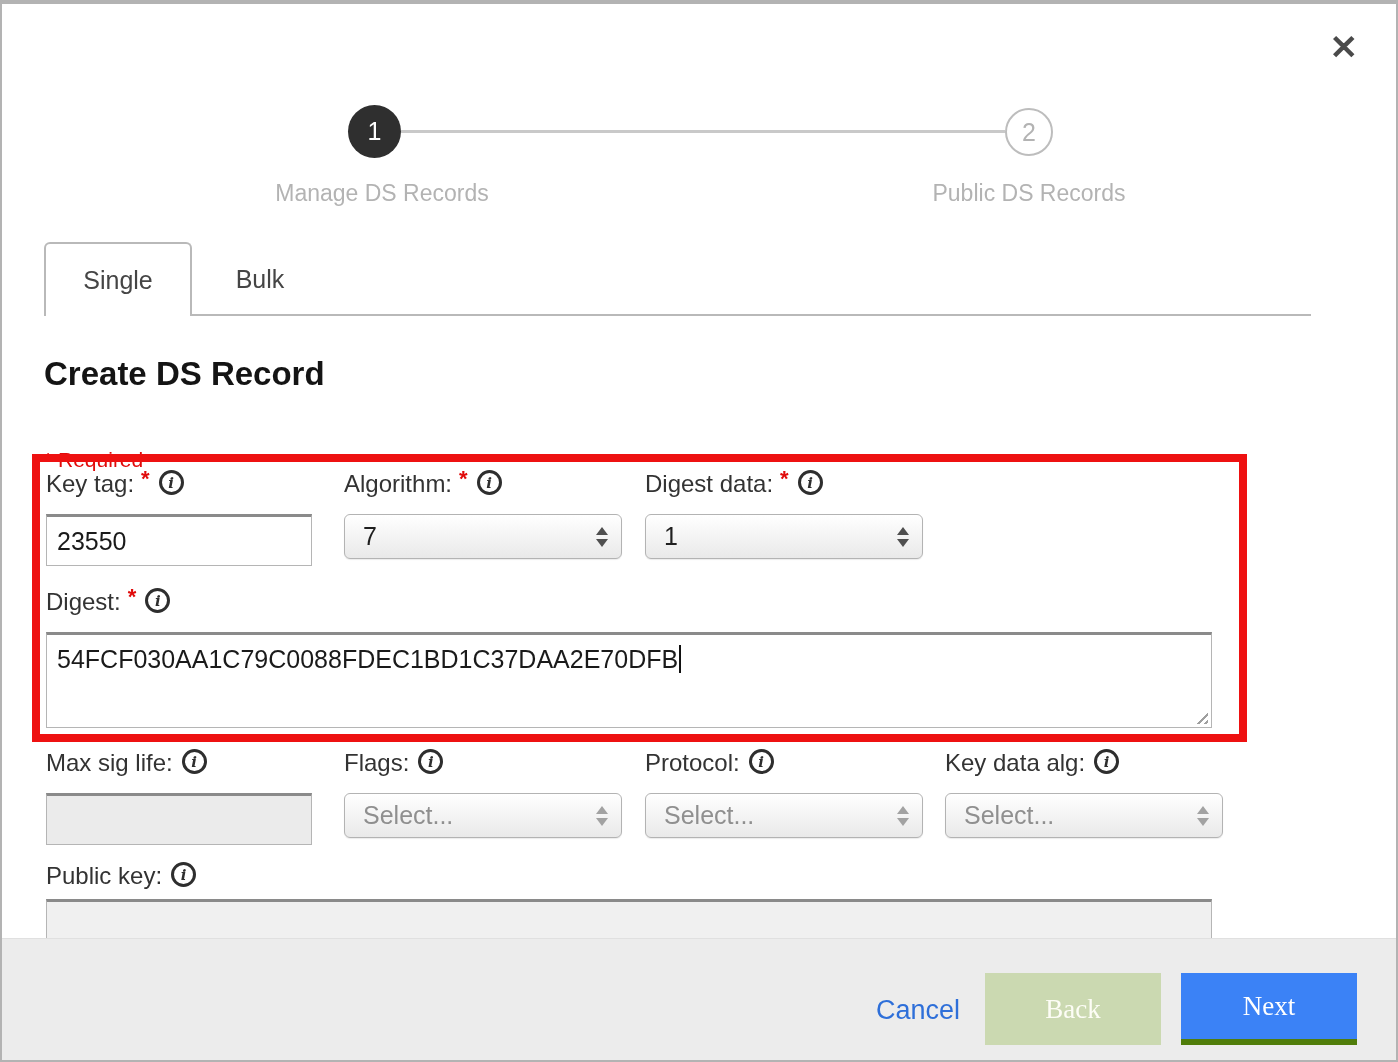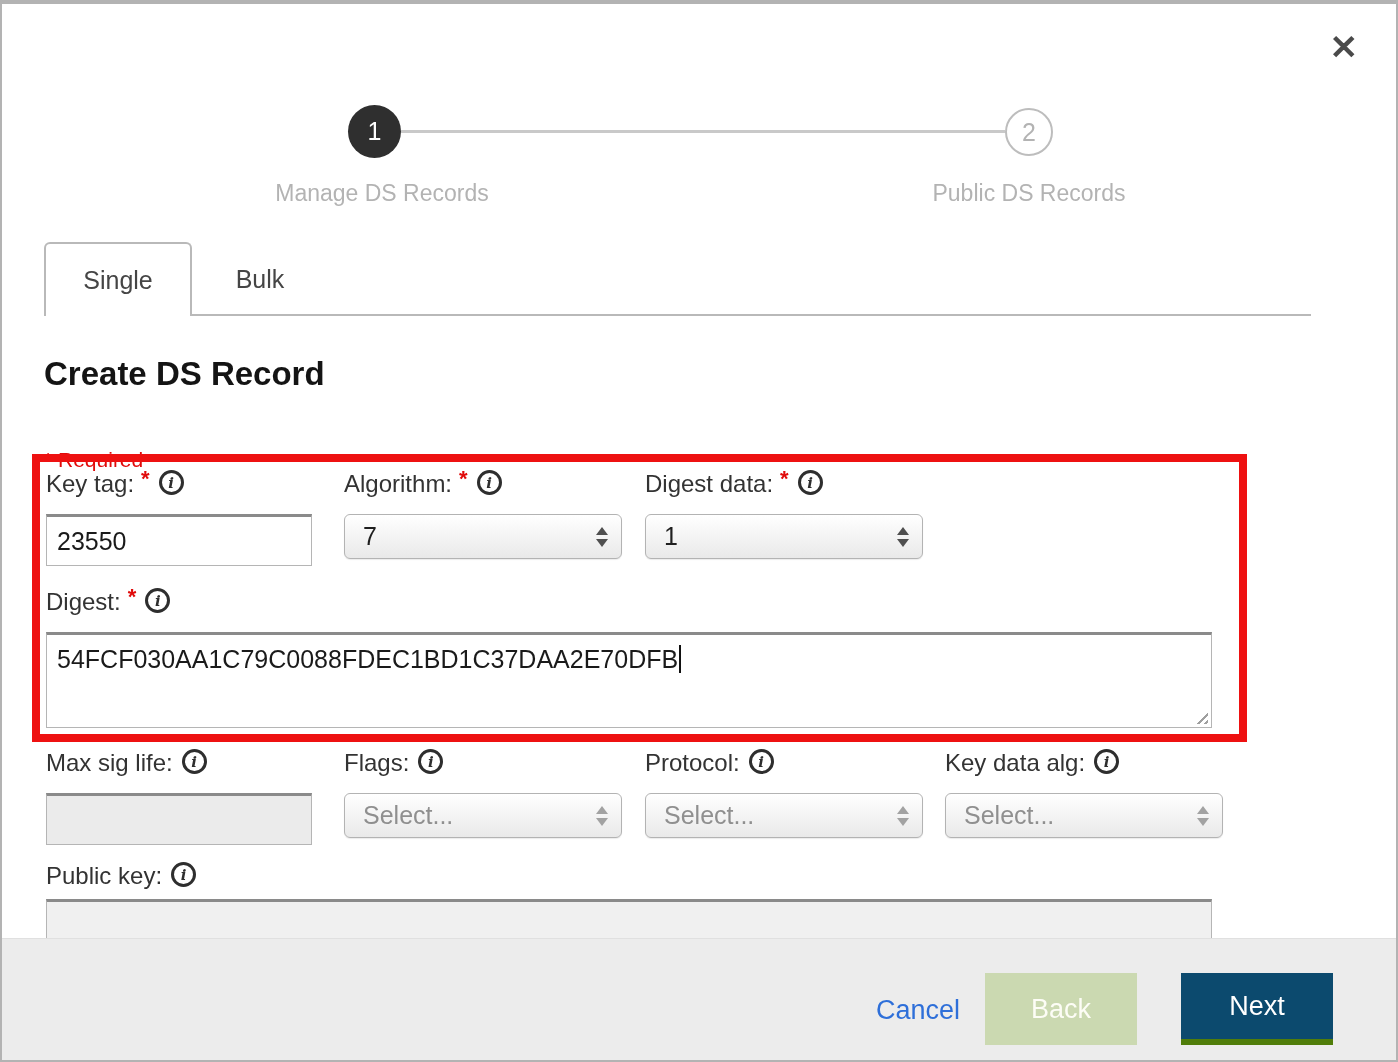--- a/index.html
+++ b/index.html
@@ -86,23 +86,23 @@
     clip-path:polygon(100% 0, 100% 100%, 0 100%);
   }
   .pubkey-area {
     position:absolute; left:44px; top:895px; width:1166px; height:45px;
     border:1px solid #b5b5b5; border-top:3px solid #8a8a8a;
     background:#f0f0f0;
   }
   
   .footer { position:absolute; left:0; bottom:0; width:100%; height:122px; background:#ececec; border-top:1px solid #e0e0e0; z-index:10; }
   .cancel-link { position:absolute; left:874px; top:991px; font-size:27px; color:#2e6fd9; background:none; border:none; cursor:pointer; font-family:"Liberation Sans", sans-serif; z-index:11; }
-  .btn { position:absolute; top:969px; width:152px; height:72px; font-size:27px; border:none; cursor:pointer; z-index:11; font-family:Liberation Sans, sans-serif; }
+  .btn { position:absolute; top:969px; width:176px; height:72px; font-size:27px; border:none; cursor:pointer; z-index:11; font-family:Liberation Serif, serif; }
   .btn-back { left:983px; background:#cbd9b1; color:#fdfdf6; }
-  .btn-next { left:1179px; background:#0c4a6e; color:#ffffff; border-bottom:6px solid #507d0a; }
+  .btn-next { left:1179px; background:#3b82f6; color:#ffffff; border-bottom:6px solid #507d0a; }
   
   .col1 { left:44px; }  .col2 { left:342px; } .col3 { left:643px; } .col4 { left:943px; }
   .row1 { top:466px; }  .row2 { top:584px; }  .row3 { top:745px; }  .row4 { top:858px; }
   .field .control { margin-top:16px; }
 </style>
 </head>
 <body>
 
 <div class="modal">
 

